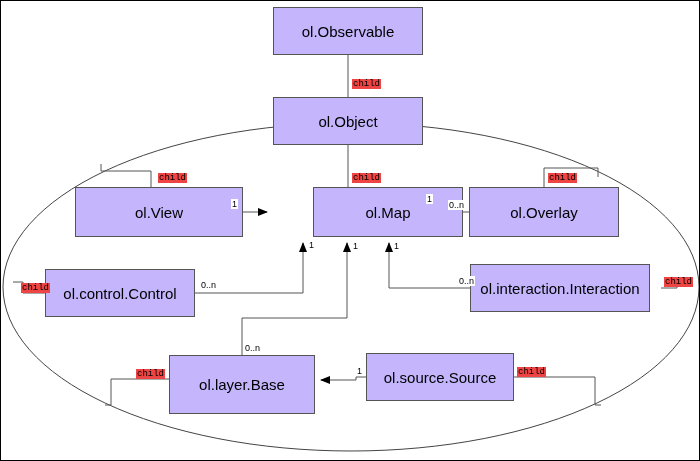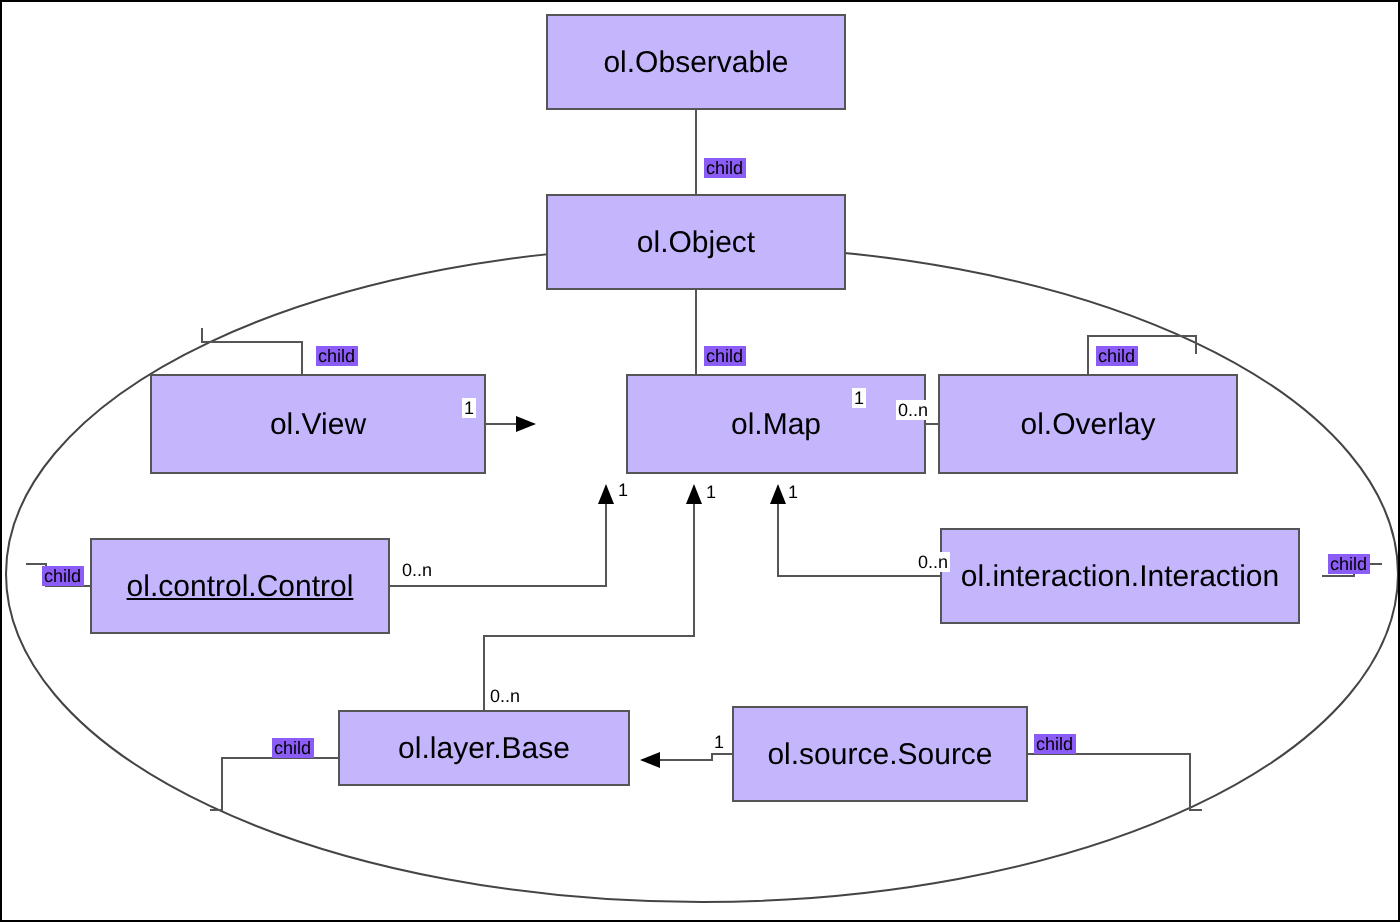--- a/index.html
+++ b/index.html
@@ -34,23 +34,23 @@
     justify-content: center;
     color: #000000;
     font-size: 15px;
     font-family: "Liberation Sans", sans-serif;
     white-space: nowrap;
     z-index: 5;
   }
   .edge-label {
     position: absolute;
     font-size: 9px;
-    font-family: Liberation Sans, sans-serif;
+    font-family: Liberation Mono, monospace;
     color: #000000;
-    background: #8b5cf6;
+    background: #ef4444;
     padding: 0 1px;
     white-space: nowrap;
     z-index: 6;
     line-height: 10px;
   }
   .mult-label {
     position: absolute;
     font-size: 9px;
     font-family: "Liberation Sans", sans-serif;
     color: #000000;
@@ -132,29 +132,29 @@
   </div>
 
   <div class="class-box" style="left:272px; top:186px; width:150px; height:50px;margin-left:40px;">
     <span>ol.Map</span>
   </div>
 
   <div class="class-box" style="left:468px; top:186px; width:150px; height:50px;justify-content:center;">
     <span>ol.Overlay</span>
   </div>
 
-  <div class="class-box" style="left:44px; top:268px; width:150px; height:48px;text-decoration:underline;">
+  <div class="class-box" style="left:44px; top:268px; width:150px; height:48px;">
     <span>ol.control.Control</span>
   </div>
 
   <div class="class-box" style="left:469px; top:263px; width:180px; height:48px;">
     <span>ol.interaction.Interaction</span>
   </div>
 
-  <div class="class-box" style="left:168px; top:354px; width:146px; height:38px;">
+  <div class="class-box" style="left:168px; top:354px; width:146px; height:59px;">
     <span>ol.layer.Base</span>
   </div>
 
   <div class="class-box" style="left:365px; top:352px; width:148px; height:48px;">
     <span>ol.source.Source</span>
   </div>
 
   <div class="edge-label" style="left:351px; top:78px;">child</div>
 
   <div class="edge-label" style="left:351px; top:172px;">child</div>

